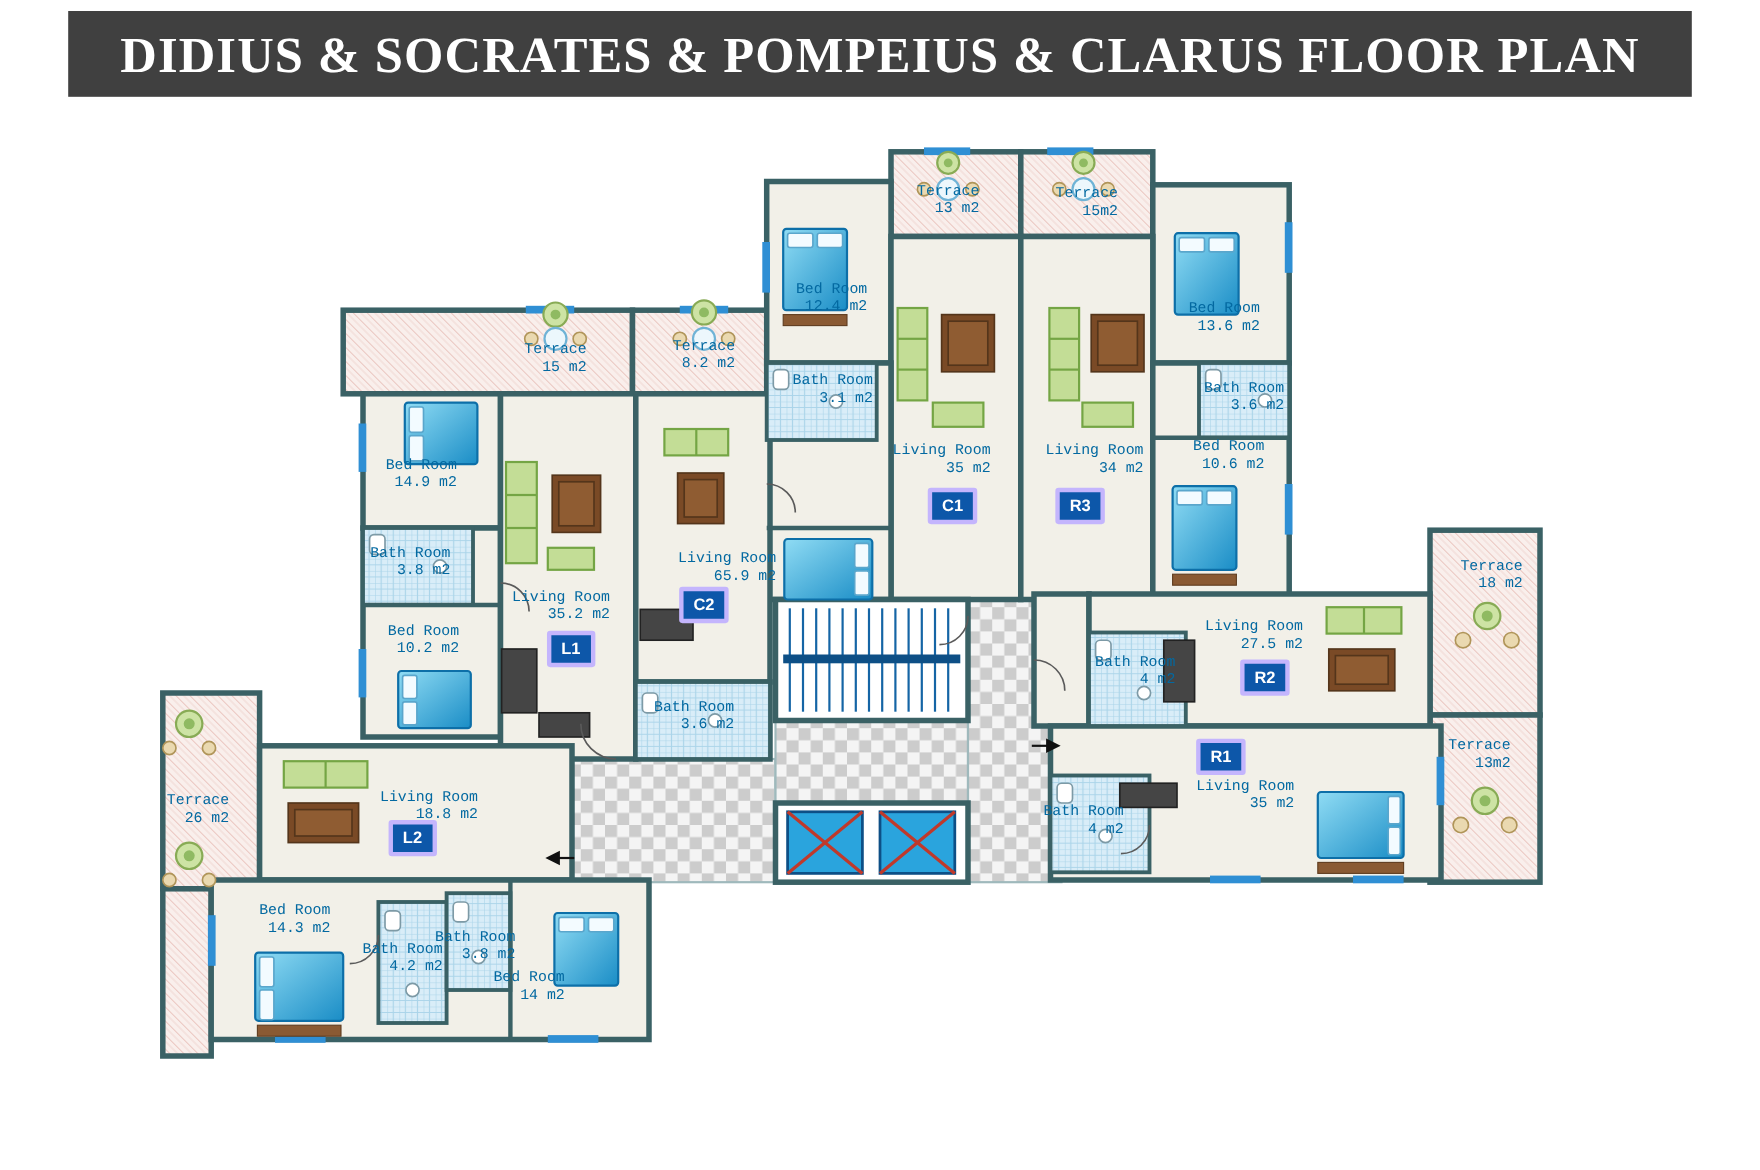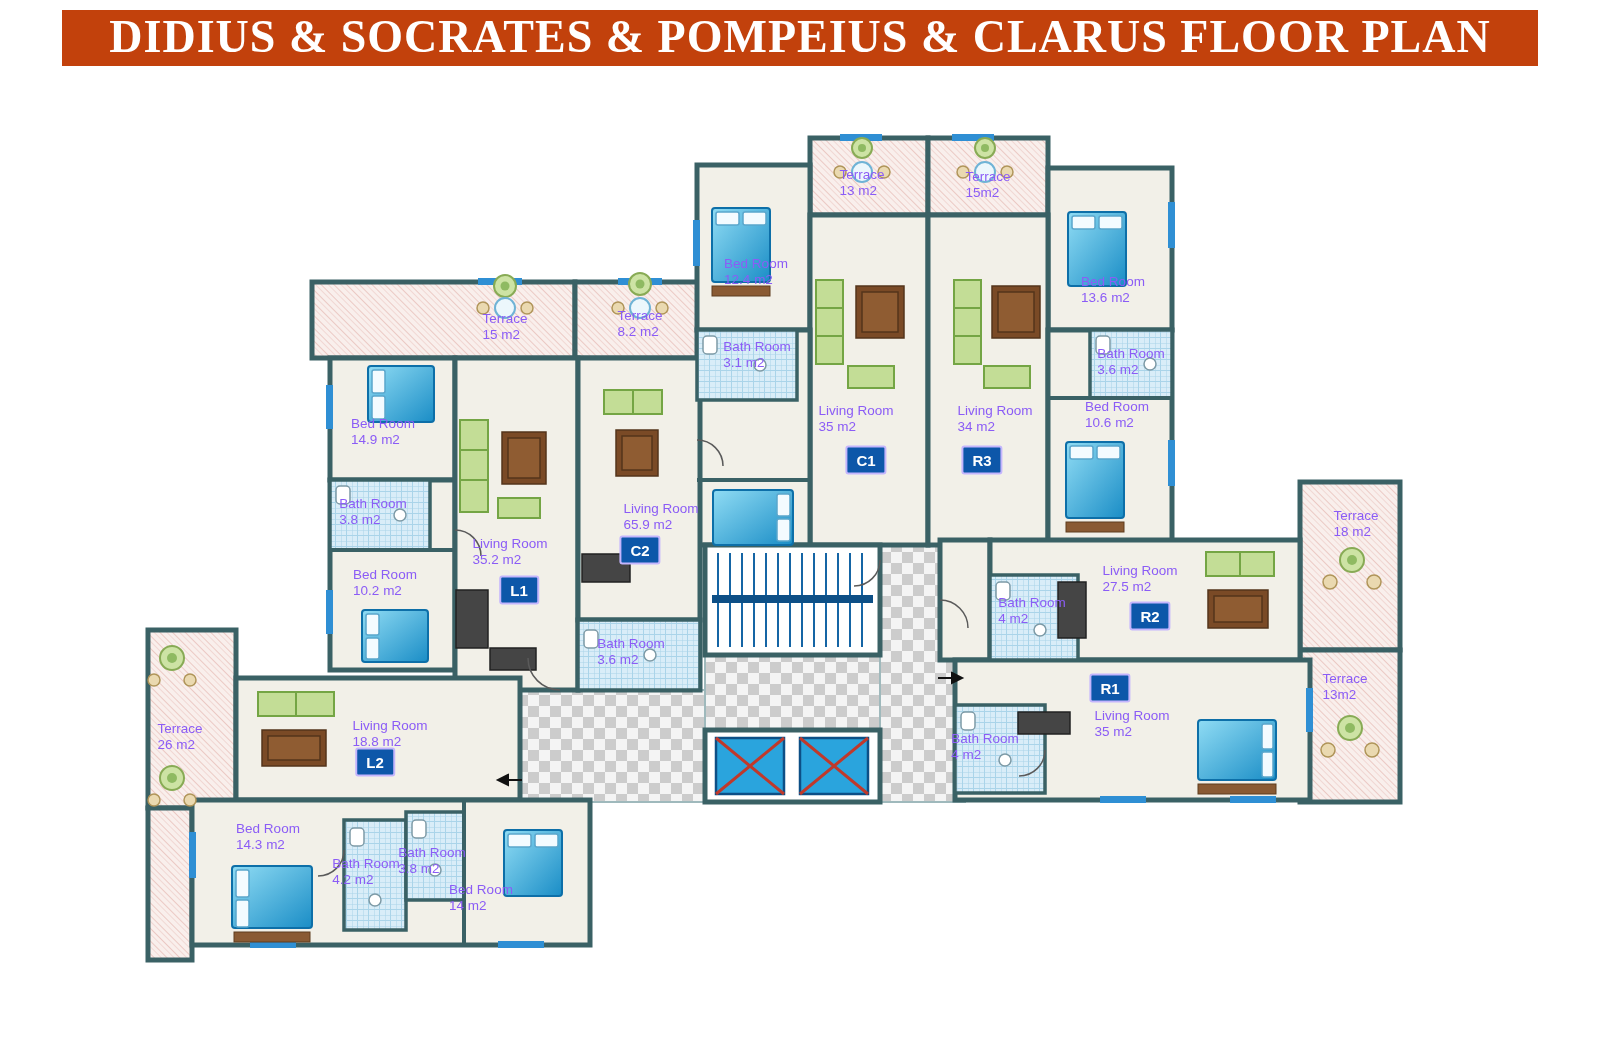--- a/index.html
+++ b/index.html
@@ -1,27 +1,27 @@
 <!DOCTYPE html>
 <html><head>
 <meta charset="utf-8">
 <style>
   * { margin:0; padding:0; box-sizing:border-box; }
   html,body { width:1600px; height:1064px; background:#ffffff; font-family:"Liberation Sans", sans-serif; }
   .page { position:relative; width:1600px; height:1064px; background:#ffffff; overflow:hidden; }
-  .banner { position:absolute; left:62px; top:10px; width:1476px; height:56px; background:#c2410c;
-            display:flex; justify-content:center; }
+  .banner { position:absolute; left:62px; top:10px; width:1476px; height:78px; background:#404040;
+            display:flex; align-items:center; justify-content:center; }
   .banner h1 { font-family:"Liberation Serif", serif; font-weight:bold; font-size:46px; color:#ffffff; letter-spacing:1px; white-space:nowrap; }
   .plan { position:absolute; left:0; top:90px; width:1600px; height:974px; }
   .plan svg { position:absolute; left:0; top:0; }
-  .lbl { position:absolute; transform:translate(-50%,-50%); text-align:left; font-size:13.5px; color:#8b5cf6;
-         line-height:1.18; white-space:nowrap; z-index:5; }
+  .lbl { position:absolute; transform:translate(-50%,-50%); text-align:right; font-size:13.5px; color:#0369a1;
+         line-height:1.18; white-space:nowrap; z-index:5;font-family:Liberation Mono, monospace; }
   .lbl span { display:block; }
   .badge { position:absolute; transform:translate(-50%,-50%); background:#0d57a9; color:#ffffff; font-weight:bold;
-           font-size:15px; padding:4px 9px; border-radius:3px; border:2px solid #c4b5fd; z-index:6; }
+           font-size:15px; padding:4px 9px; border-radius:3px; border:4px solid #c4b5fd; z-index:6; }
 </style>
 </head>
 <body>
 
 <div class="page">
 
   <header class="banner">
     <h1>DIDIUS &amp; SOCRATES &amp; POMPEIUS &amp; CLARUS FLOOR PLAN</h1>
   </header>
 

